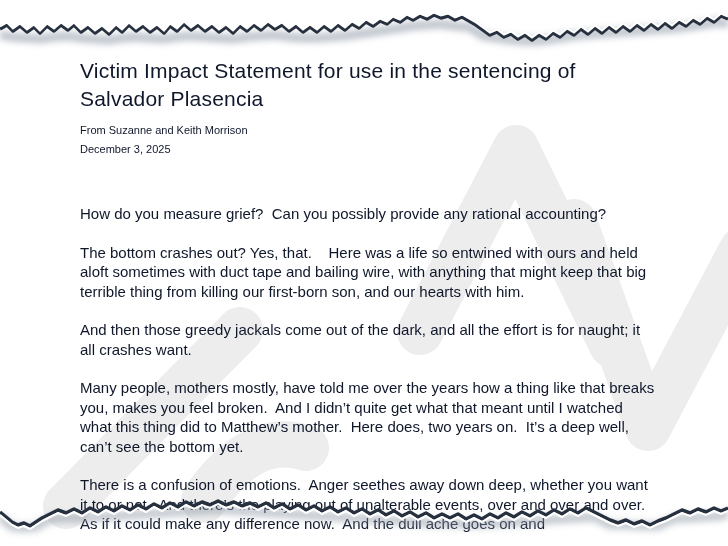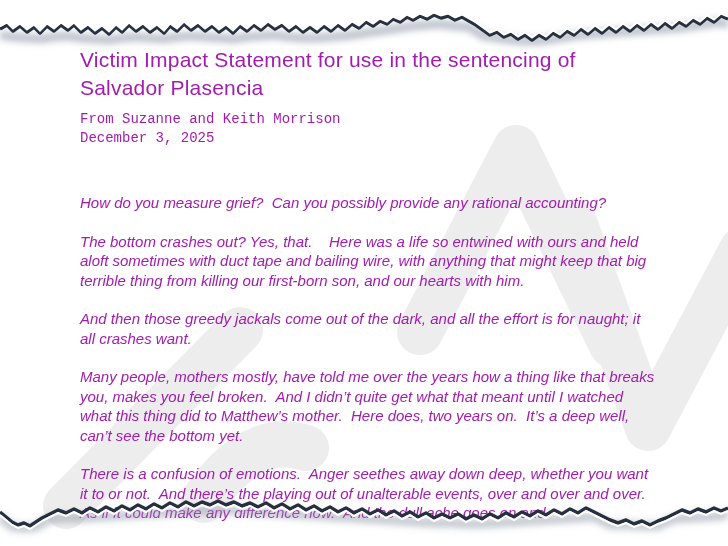--- a/index.html
+++ b/index.html
@@ -17,47 +17,45 @@
   }
   .watermark-svg {
     position: absolute;
     left: 0; top: 0;
     z-index: 0;
     pointer-events: none;
   }
   .content {
     position: absolute;
     left: 80px;
-    top: 46px;
+    top: 57px;
     width: 576px;
     z-index: 1;
-    color: #a21caf;
+    color: #0f172a;
   }
   .doc-title {
     margin: 0 0 8px 0;
     font-size: 21px;
     line-height: 28px;
     font-weight: 400;
     letter-spacing: 0.2px;
     white-space: pre-line;
   }
   .doc-meta {
-    font-size: 14px;
+    font-size: 11px;
     line-height: 19px;
-    font-family: Liberation Mono, monospace;
   }
   .doc-body {
     margin-top: 45px;
   }
   .doc-body p {
     margin: 19px 0 0 0;
     font-size: 15px;
     line-height: 19.5px;
     white-space: pre-wrap;
-    font-style: italic;
   }
   .doc-body p:first-child {
     margin-top: 0;
   }
   .tear {
     position: absolute;
     left: 0;
     width: 728px;
     z-index: 3;
     pointer-events: none;

